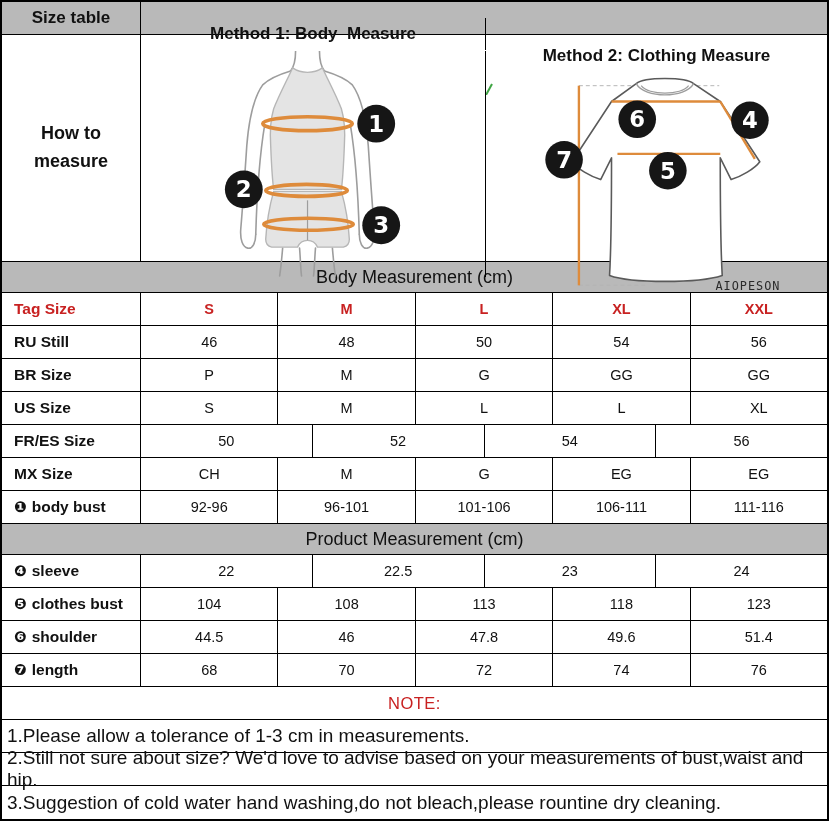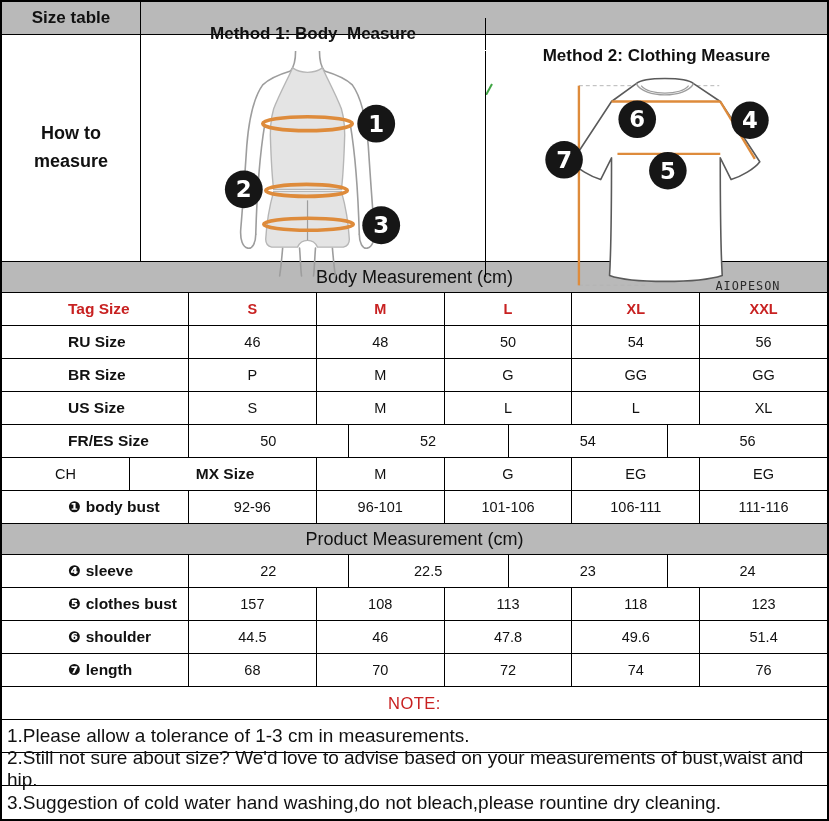--- a/index.html
+++ b/index.html
@@ -28,21 +28,21 @@
   .howto{ font-size:18px; font-weight:bold; text-align:center; white-space:pre-line; line-height:1.55; }
   .diagram-cell{ align-items:flex-start; justify-content:flex-start; overflow:hidden; }
   .diagram-cell svg{ display:block; }
 
   
   .r-title{ height:31px; background:var(--header-gray,#b9b9b9); align-items:center; justify-content:center; font-weight:normal; font-size:18px; border-top:0; }
   .r-title .cell{ width:100%; }
 
   
   .r-data{ height:33px; }
-  .lbl{ justify-content:flex-start; padding-left:18px; font-weight:bold; font-size:15.5px; gap:5px;margin-left:48px; }
+  .lbl{ justify-content:flex-start; padding-left:12px; font-weight:bold; font-size:15.5px; gap:5px; }
   .val{ flex:1; font-size:14.5px; }
   .r-tag .lbl, .r-tag .val{ color:var(--accent-red,#c82121); font-weight:bold; }
   .badge-glyph{ font-family:"DejaVu Sans",sans-serif; font-size:15px; line-height:1; }
 
   
   .r-note-title{ height:33px; }
   .r-note-title .cell{ width:100%; color:var(--accent-red,#c82121); font-size:16.5px; letter-spacing:.5px; }
   .r-note{ height:33px; flex-shrink:1; }
   .r-note .cell{ width:100%; justify-content:flex-start; padding-left:5px; font-size:19px; }
   .r-note:last-child{ flex:1; }
@@ -179,21 +179,21 @@
   <div class="row r-data r-tag">
     <div class="cell c-label lbl">Tag Size</div>
     <div class="cell val">S</div>
     <div class="cell val">M</div>
     <div class="cell val">L</div>
     <div class="cell val">XL</div>
     <div class="cell val">XXL</div>
   </div>
 
   <div class="row r-data">
-    <div class="cell c-label lbl">RU Size</div>
+    <div class="cell c-label lbl">RU Still</div>
     <div class="cell val">46</div>
     <div class="cell val">48</div>
     <div class="cell val">50</div>
     <div class="cell val">54</div>
     <div class="cell val">56</div>
   </div>
 
   <div class="row r-data">
     <div class="cell c-label lbl">BR Size</div>
     <div class="cell val">P</div>
@@ -214,22 +214,22 @@
 
   <div class="row r-data">
     <div class="cell c-label lbl">FR/ES Size</div>
     <div class="cell val">50</div>
     <div class="cell val">52</div>
     <div class="cell val">54</div>
     <div class="cell val">56</div>
   </div>
 
   <div class="row r-data">
+    <div class="cell c-label lbl">MX Size</div>
     <div class="cell val">CH</div>
-    <div class="cell c-label lbl">MX Size</div>
     <div class="cell val">M</div>
     <div class="cell val">G</div>
     <div class="cell val">EG</div>
     <div class="cell val">EG</div>
   </div>
 
   <div class="row r-data">
     <div class="cell c-label lbl">
       <span class="badge-glyph">❶</span>
       <span>body bust</span>
@@ -254,21 +254,21 @@
     <div class="cell val">22.5</div>
     <div class="cell val">23</div>
     <div class="cell val">24</div>
   </div>
 
   <div class="row r-data">
     <div class="cell c-label lbl">
       <span class="badge-glyph">❺</span>
       <span>clothes bust</span>
     </div>
-    <div class="cell val">157</div>
+    <div class="cell val">104</div>
     <div class="cell val">108</div>
     <div class="cell val">113</div>
     <div class="cell val">118</div>
     <div class="cell val">123</div>
   </div>
 
   <div class="row r-data">
     <div class="cell c-label lbl">
       <span class="badge-glyph">❻</span>
       <span>shoulder</span>

